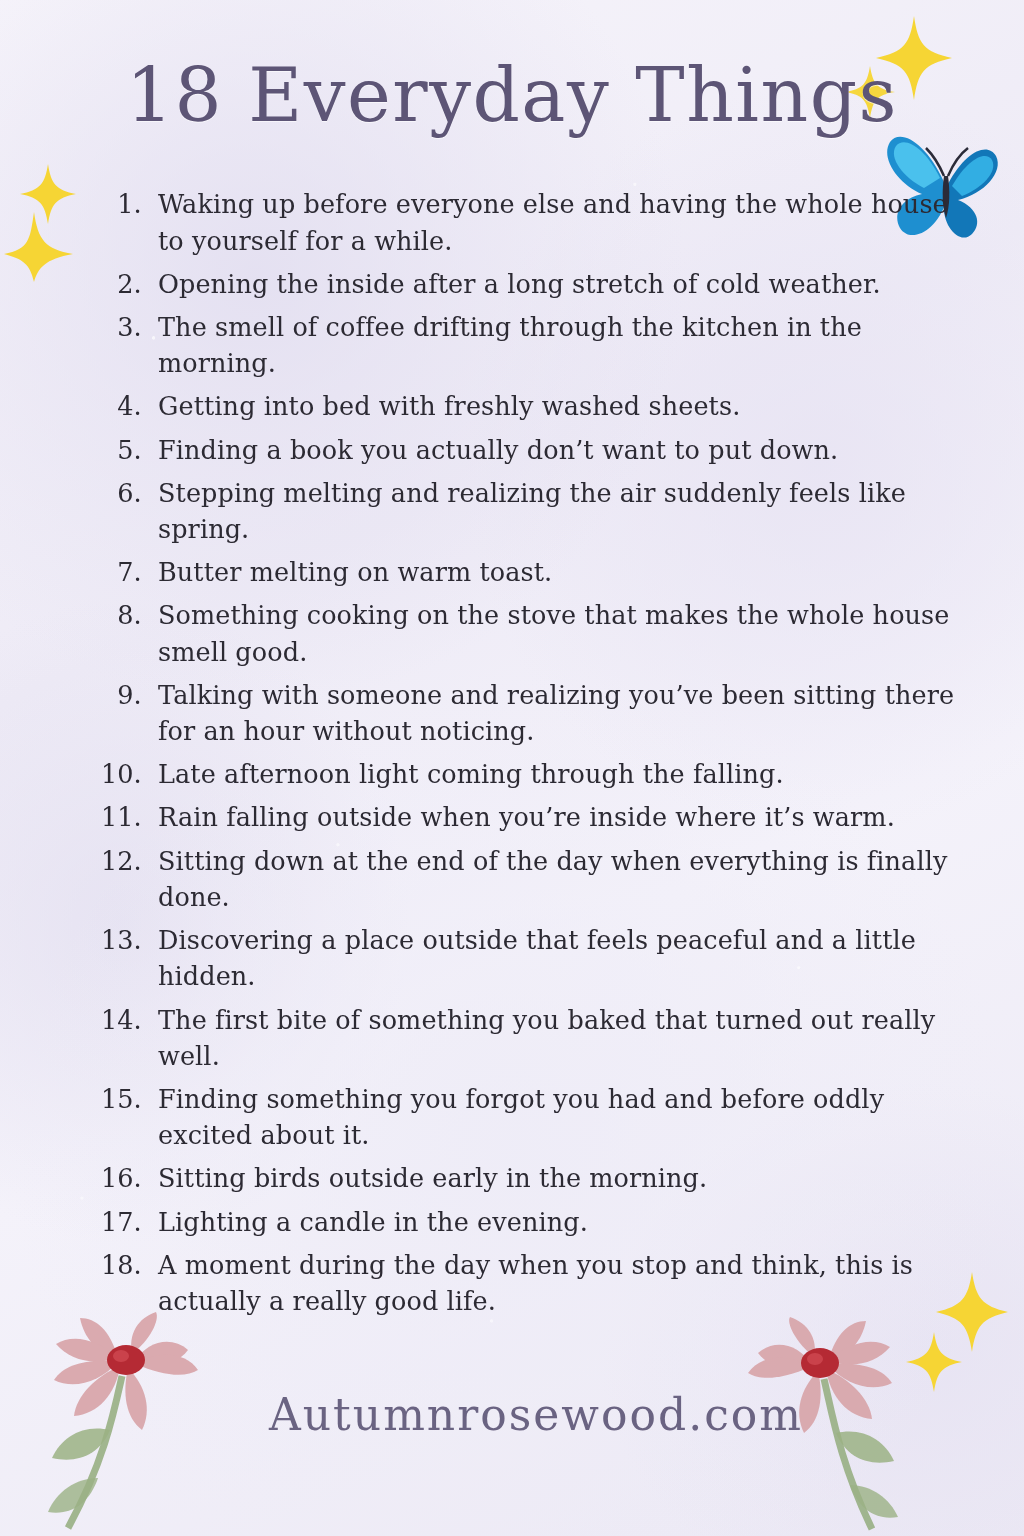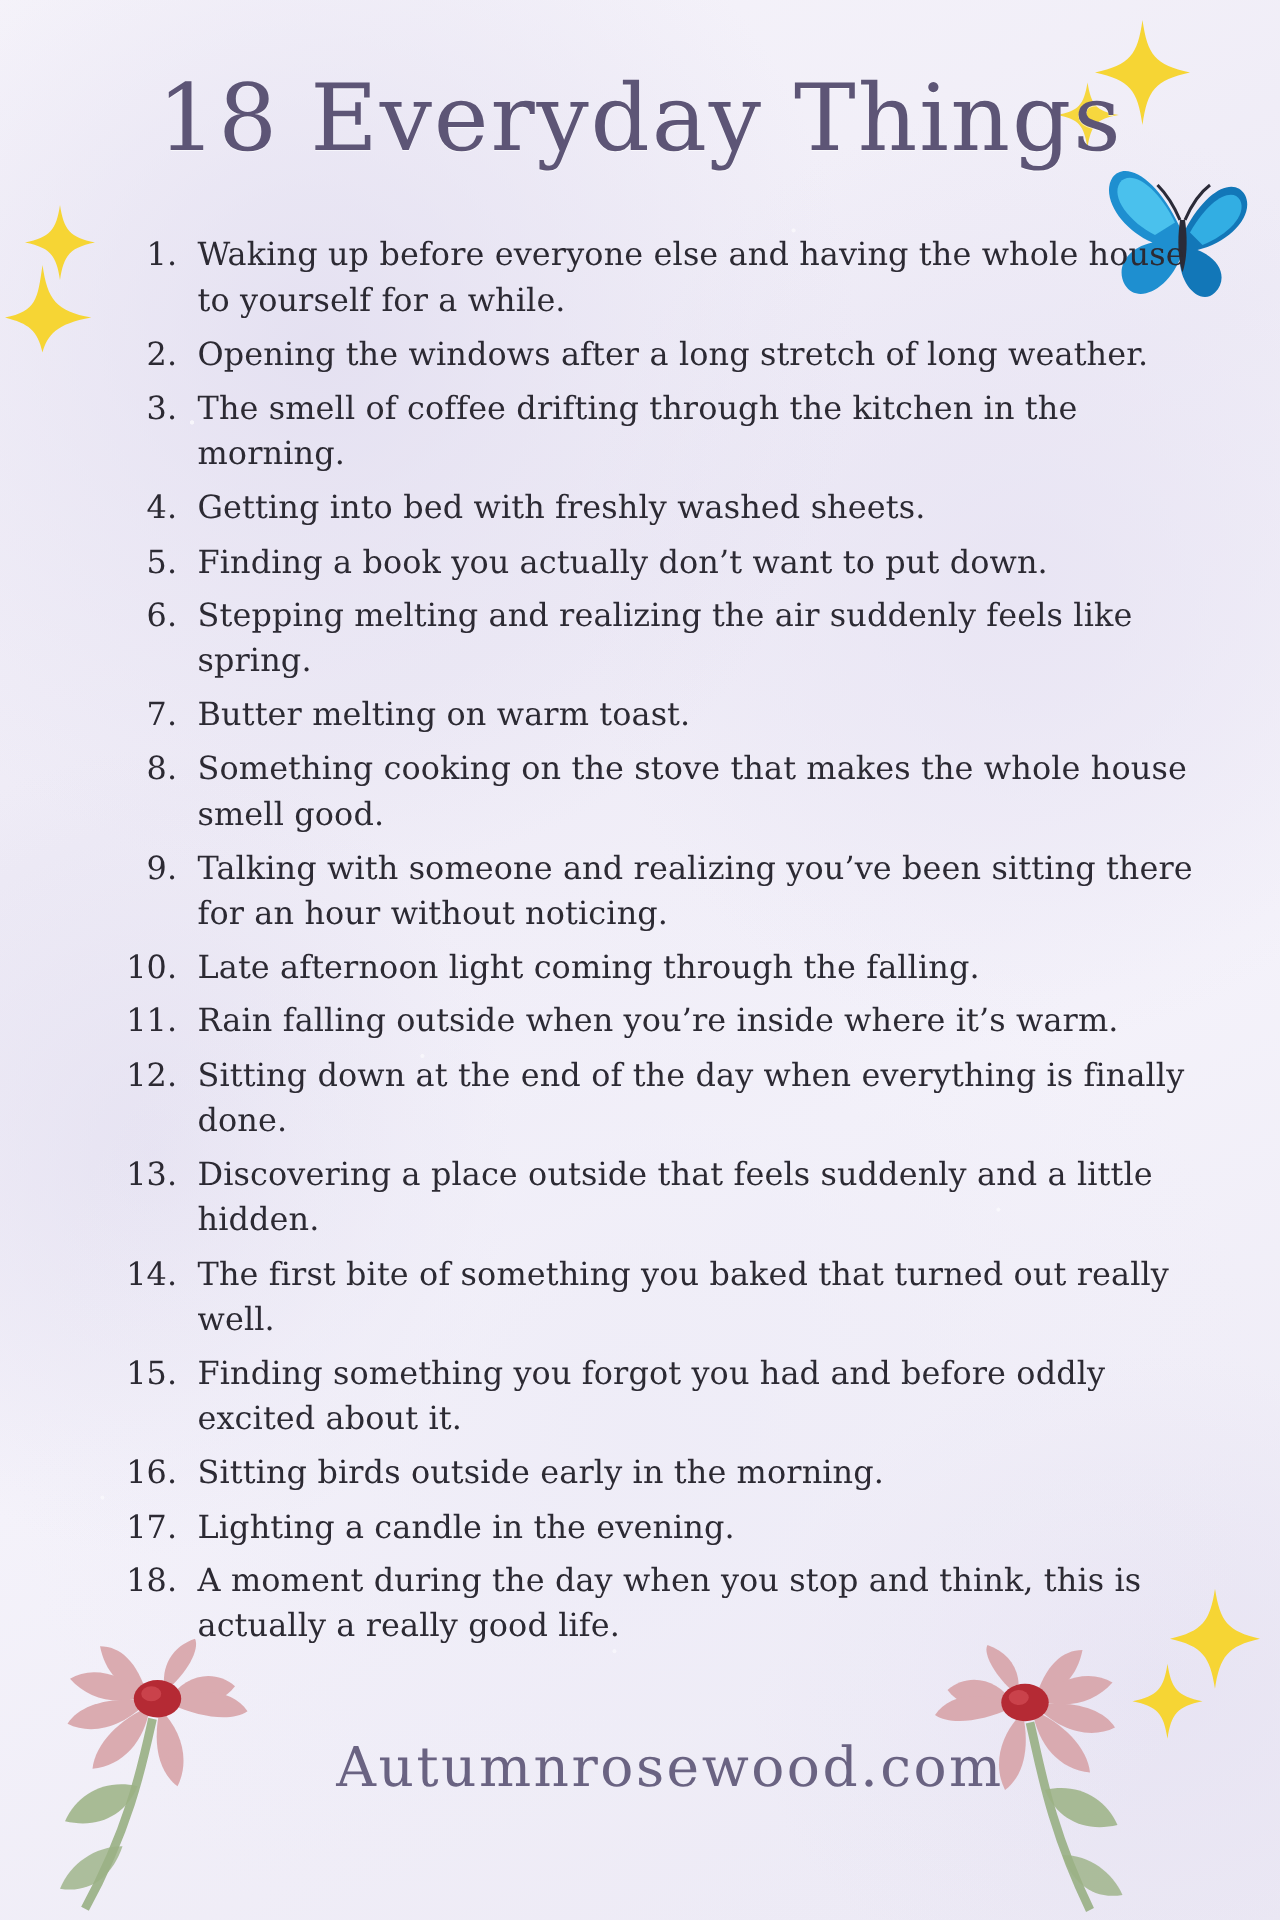--- a/index.html
+++ b/index.html
@@ -152,32 +152,32 @@
     </svg>
   </div>
 
   <div class="title-block">
     <div class="title-line">18 Everyday Things</div>
   </div>
 
   <div class="list-wrap">
     <ol class="items">
       <li>Waking up before everyone else and having the whole house to yourself for a while.</li>
-      <li>Opening the windows after a long stretch of long weather.</li>
+      <li>Opening the inside after a long stretch of cold weather.</li>
       <li>The smell of coffee drifting through the kitchen in the morning.</li>
       <li>Getting into bed with freshly washed sheets.</li>
       <li>Finding a book you actually don’t want to put down.</li>
       <li>Stepping melting and realizing the air suddenly feels like spring.</li>
       <li>Butter melting on warm toast.</li>
       <li>Something cooking on the stove that makes the whole house smell good.</li>
       <li>Talking with someone and realizing you’ve been sitting there for an hour without noticing.</li>
       <li>Late afternoon light coming through the falling.</li>
       <li>Rain falling outside when you’re inside where it’s warm.</li>
       <li>Sitting down at the end of the day when everything is finally done.</li>
-      <li>Discovering a place outside that feels suddenly and a little hidden.</li>
+      <li>Discovering a place outside that feels peaceful and a little hidden.</li>
       <li>The first bite of something you baked that turned out really well.</li>
       <li>Finding something you forgot you had and before oddly excited about it.</li>
       <li>Sitting birds outside early in the morning.</li>
       <li>Lighting a candle in the evening.</li>
       <li>A moment during the day when you stop and think, this is actually a really good life.</li>
     </ol>
   </div>
 
   <div class="deco spark-br">
     <svg width="110" height="130" viewBox="0 0 110 130">

